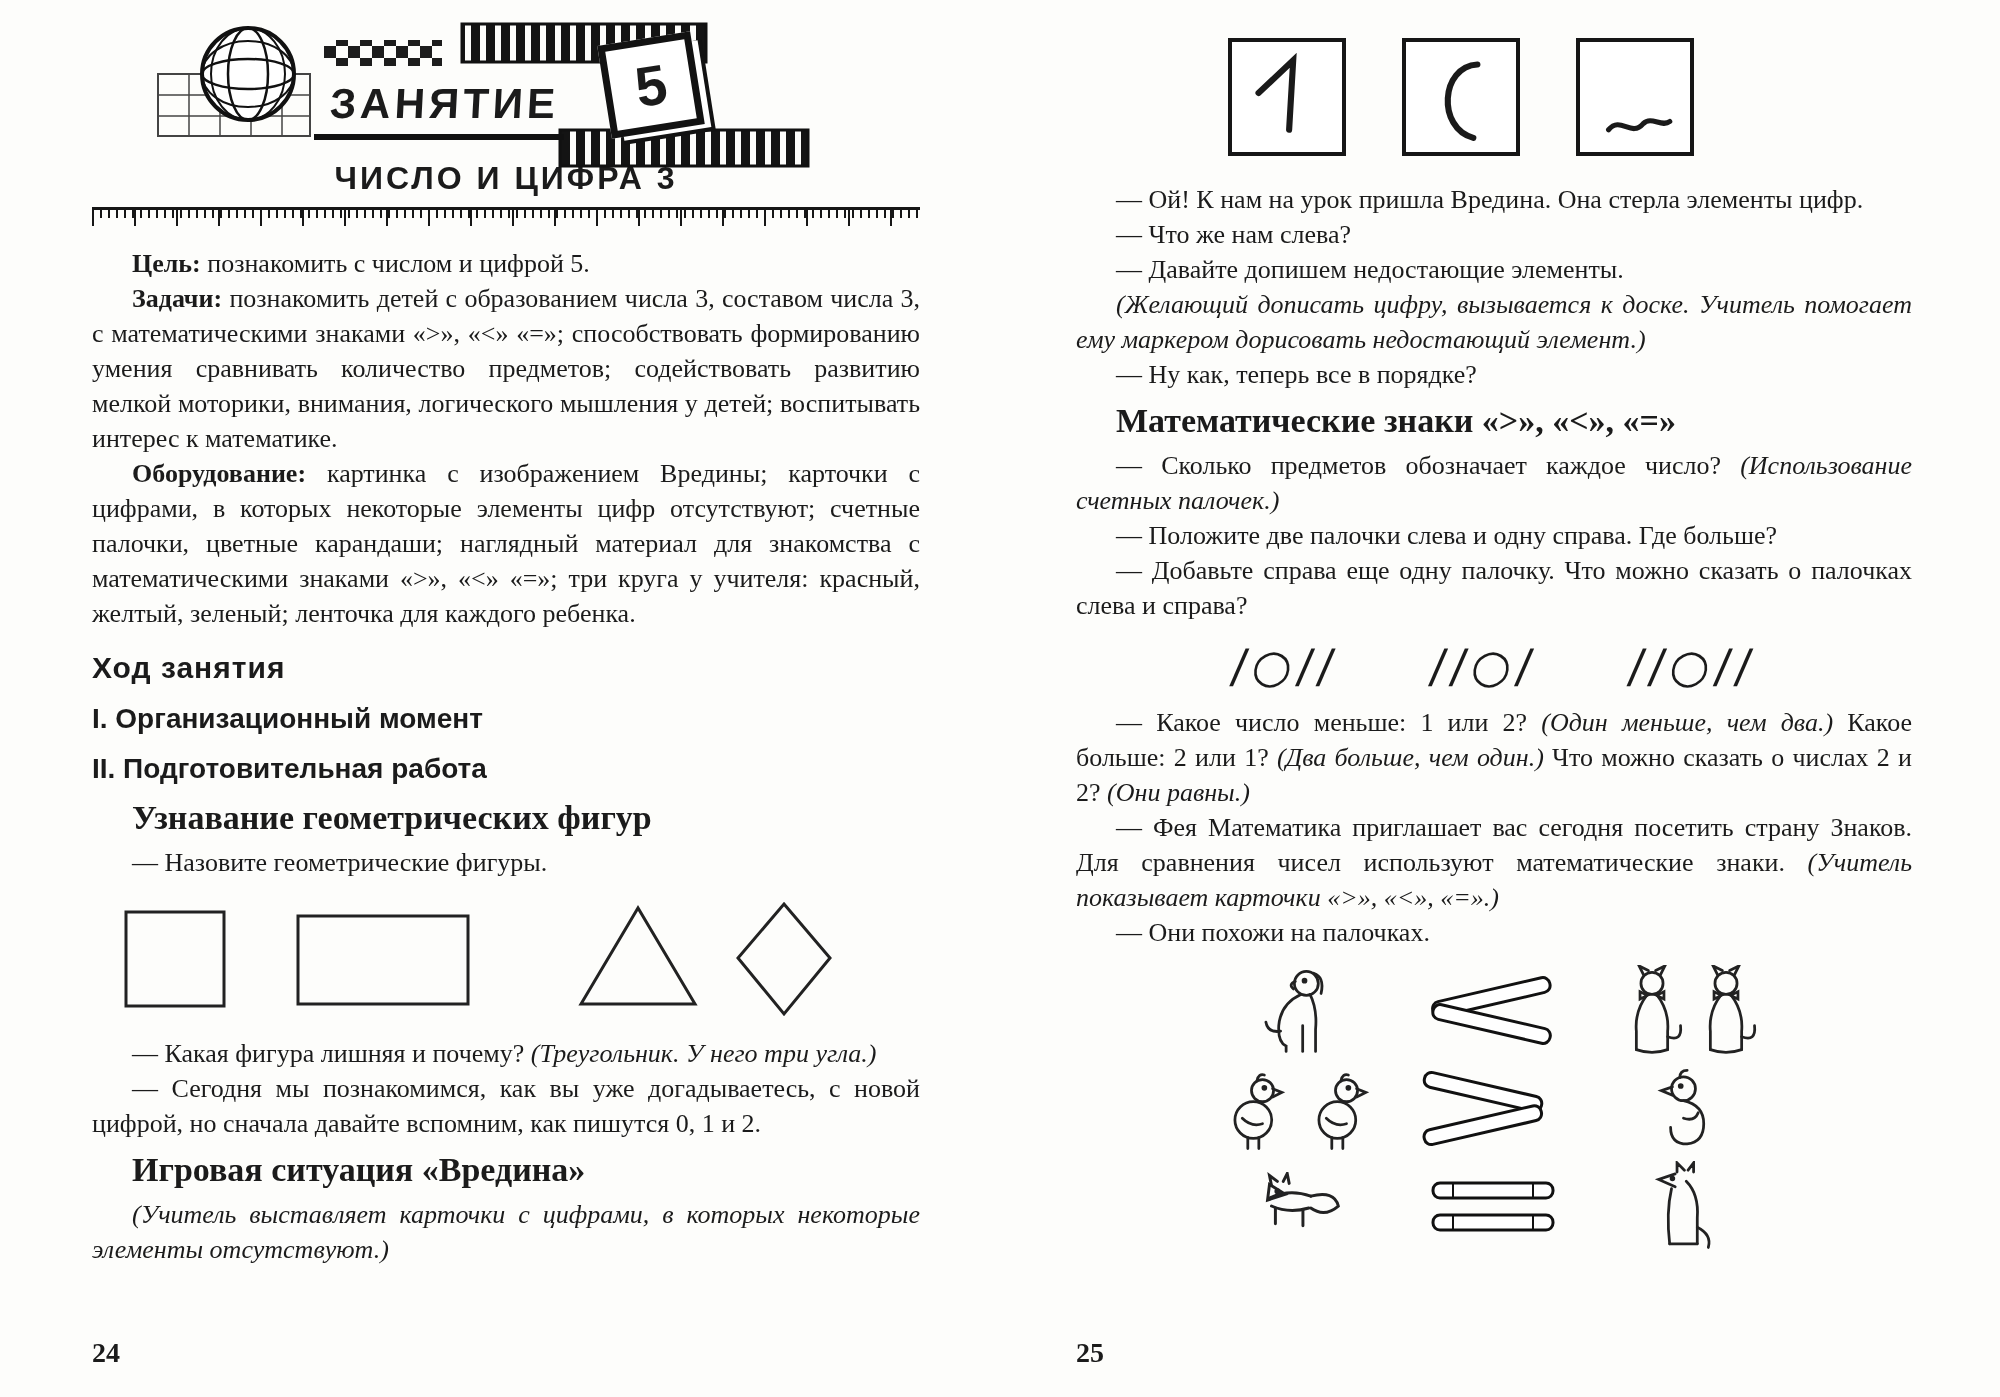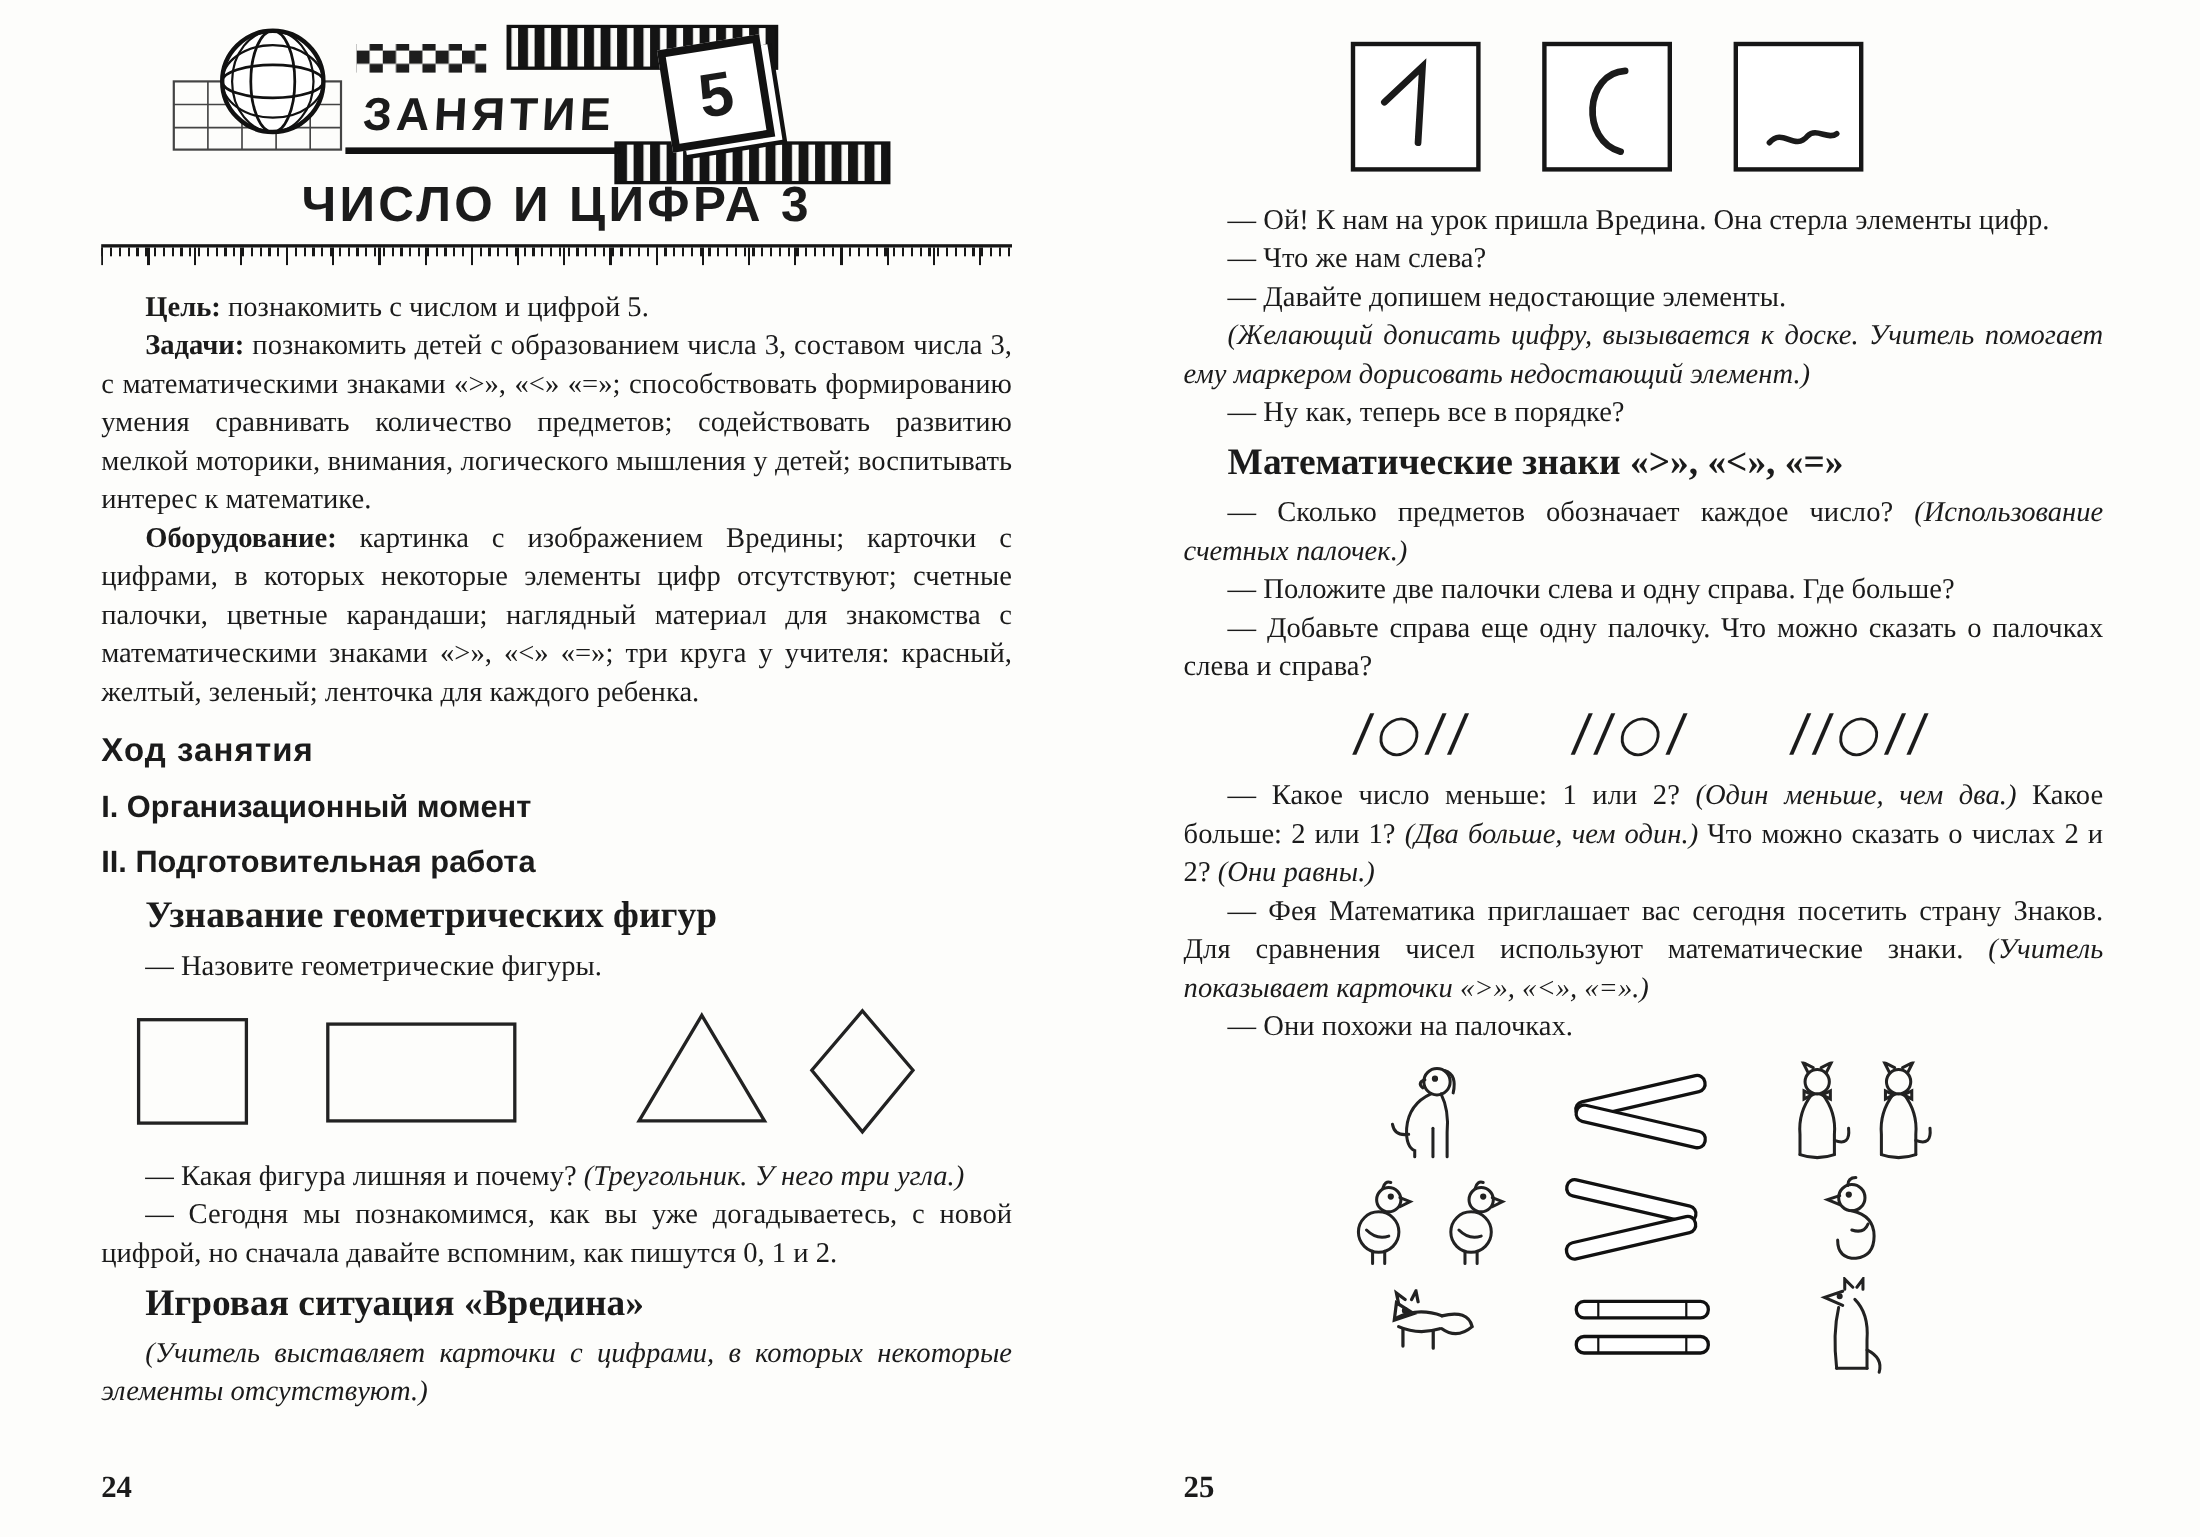--- a/index.html
+++ b/index.html
@@ -27,21 +27,21 @@
   }
   .logo-cube{
     position:absolute;left:512px;top:16px;width:80px;height:80px;
     border:7px solid #121212;background:#fff;transform:rotate(-9deg);
     display:flex;align-items:center;justify-content:center;
     font-family:"Liberation Sans",sans-serif;font-weight:bold;font-size:56px;
     box-shadow:9px 7px 0 -3px #fff,11px 9px 0 -1px #121212;
   }
   .title{
     font-family:"Liberation Sans",sans-serif;font-weight:bold;
-    font-size:45px;letter-spacing:3px;text-align:center;margin:6px 0 10px;
+    font-size:32px;letter-spacing:3px;text-align:center;margin:6px 0 10px;
   }
   .ruler{
     height:16px;border-top:3px solid #161616;
     background:
       repeating-linear-gradient(90deg,#161616 0 2px,transparent 2px 42px),
       repeating-linear-gradient(90deg,#161616 0 2px,transparent 2px 8px);
     background-size:100% 100%,100% 52%;
     background-repeat:no-repeat;
     margin-bottom:20px;
   }

